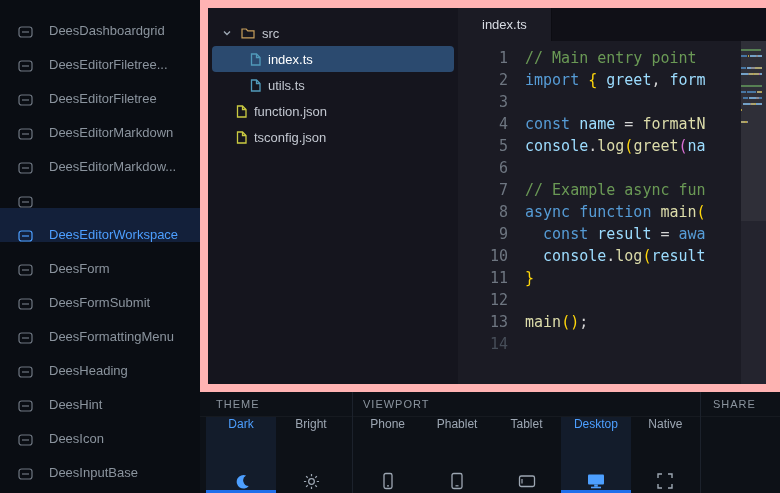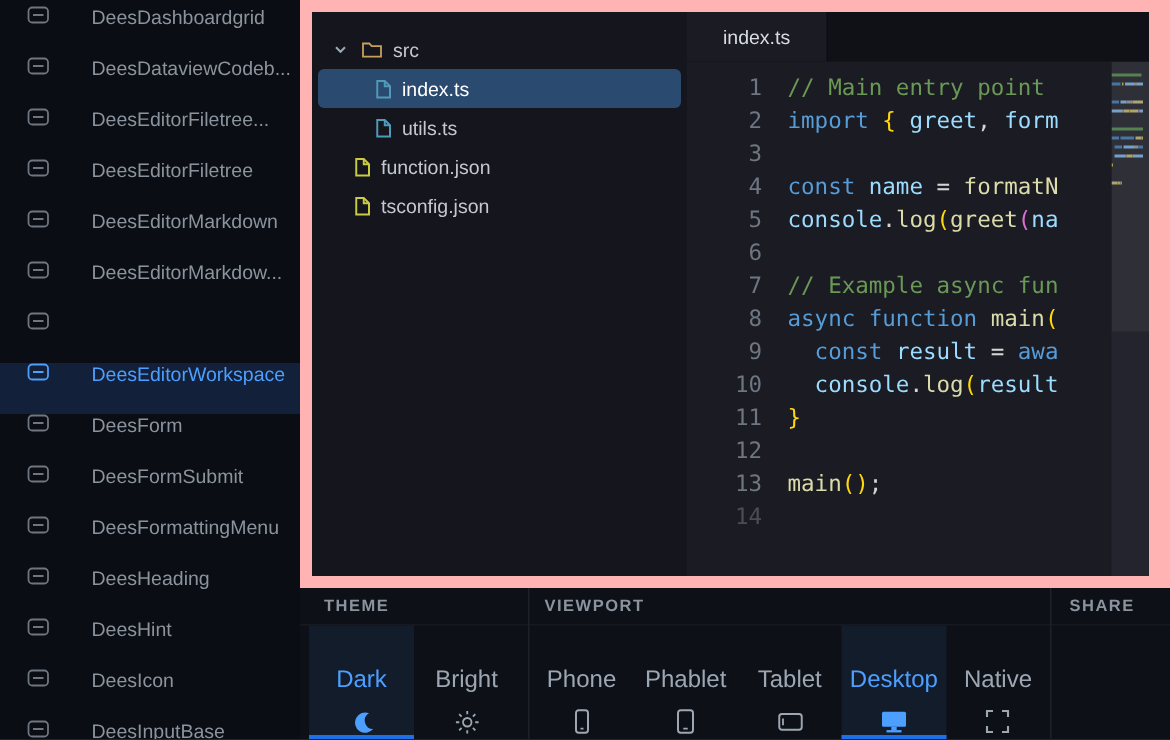--- a/index.html
+++ b/index.html
@@ -8,21 +8,21 @@
     width:780px;height:493px;
     display:grid;
     grid-template-columns:200px 1fr;
     grid-template-rows:392px 101px;
     font-family:"Liberation Sans",sans-serif;
     overflow:hidden;
     background:#0a0d13;
   }
   
   .sidebar{grid-column:1;grid-row:1/3;background:#0a0d13;overflow:hidden;padding-top:4px;}
-  .side-item{height:34px;display:flex;align-items:flex-start;gap:28px;padding-left:18px;
+  .side-item{height:34px;display:flex;align-items:flex-end;gap:16px;padding-left:18px;
     color:#8b949e;font-size:13px;cursor:pointer;white-space:nowrap;}
   .side-item .cmp-icon{color:#6e7681;display:flex;align-items:center;}
   .side-item.selected{background:#13203a;color:#4d9fff;font-weight:500;}
   .side-item.selected .cmp-icon{color:#4d9fff;}
   
   .demo{grid-column:2;grid-row:1;background:#ffb3b3;padding:8px 14px 8px 8px;}
   .workspace{width:100%;height:100%;display:flex;background:#84cc16;overflow:hidden;}
   
   .filetree{width:250px;flex:none;background:#15151e;padding-top:12px;font-size:13px;overflow:hidden;}
   .ft-row{height:26px;display:flex;align-items:center;gap:7px;color:#c3c8d1;cursor:pointer;
@@ -52,24 +52,24 @@
   .tok-brace2{color:#DA70D6;}
   .minimap{position:absolute;top:0;right:0;bottom:0;width:25px;background:#24242e;overflow:hidden;padding-top:6px;}
   .mm-row{height:6px;display:flex;align-items:center;overflow:hidden;}
   .mm-row span{display:inline-block;height:2px;flex:none;}
   .mm-slider{position:absolute;top:0;left:0;right:0;height:180px;background:rgba(255,255,255,0.05);}
   
   .toolbar{grid-column:2;grid-row:2;background:#0d1117;display:flex;align-items:stretch;overflow:hidden;}
   .tb-section{display:flex;flex-direction:column;}
   .tb-section + .tb-section{border-left:1px solid #1c222c;}
   .sec-head{height:25px;flex:none;display:flex;align-items:center;font-size:11px;
-    letter-spacing:1px;color:#8b949e;padding-left:16px;border-bottom:1px solid rgba(255,255,255,0.04);font-weight:bold;}
+    letter-spacing:1px;color:#8b949e;padding-left:16px;border-bottom:1px solid rgba(255,255,255,0.04);}
   .sec-body{flex:1;display:flex;align-items:stretch;}
-  .tb-btn{width:70px;display:flex;flex-direction:column;align-items:center;justify-content:flex-end;
-    gap:9px;color:#9da7b3;font-size:16px;cursor:pointer;border-bottom:3px solid transparent;background:transparent;}
+  .tb-btn{width:70px;display:flex;flex-direction:column;align-items:center;justify-content:space-between;
+    gap:9px;color:#9da7b3;font-size:12px;cursor:pointer;border-bottom:3px solid transparent;background:transparent;}
   .tb-btn .tb-ico{display:flex;align-items:center;justify-content:center;height:18px;}
   .tb-btn.selected{background:#131c2b;color:#4d9fff;border-bottom-color:#1f6feb;}
   .sec-theme{width:152px;flex:none;}
   .sec-theme .sec-body{padding-left:6px;}
   .sec-viewport{width:348px;flex:none;}
   .sec-viewport .sec-head{padding-left:10px;}
   .sec-share{flex:1;}
   .sec-share .sec-head{padding-left:12px;}
   .sec-share .sec-body{justify-content:flex-end;}
   .sec-share .tb-btn{width:76px;}
@@ -80,29 +80,20 @@
 <div class="app">
   <aside class="sidebar" id="sidebar">
       <div class="side-item">
         <span class="cmp-icon">
           <svg width="15" height="12" viewBox="0 0 15 12">
             <rect x="1" y="1" width="13" height="10" rx="2.5" fill="none" stroke="currentColor" stroke-width="1.2"></rect>
             <path d="M4 6h7" stroke="currentColor" stroke-width="1.2"></path>
           </svg>
         </span>
         <span>DeesDashboardgrid</span>
-      </div>
-      <div class="side-item">
-        <span class="cmp-icon">
-          <svg width="15" height="12" viewBox="0 0 15 12">
-            <rect x="1" y="1" width="13" height="10" rx="2.5" fill="none" stroke="currentColor" stroke-width="1.2"></rect>
-            <path d="M4 6h7" stroke="currentColor" stroke-width="1.2"></path>
-          </svg>
-        </span>
-        <span>DeesDataviewCodeb...</span>
       </div>
       <div class="side-item">
         <span class="cmp-icon">
           <svg width="15" height="12" viewBox="0 0 15 12">
             <rect x="1" y="1" width="13" height="10" rx="2.5" fill="none" stroke="currentColor" stroke-width="1.2"></rect>
             <path d="M4 6h7" stroke="currentColor" stroke-width="1.2"></path>
           </svg>
         </span>
         <span>DeesEditorFiletree...</span>
       </div>

